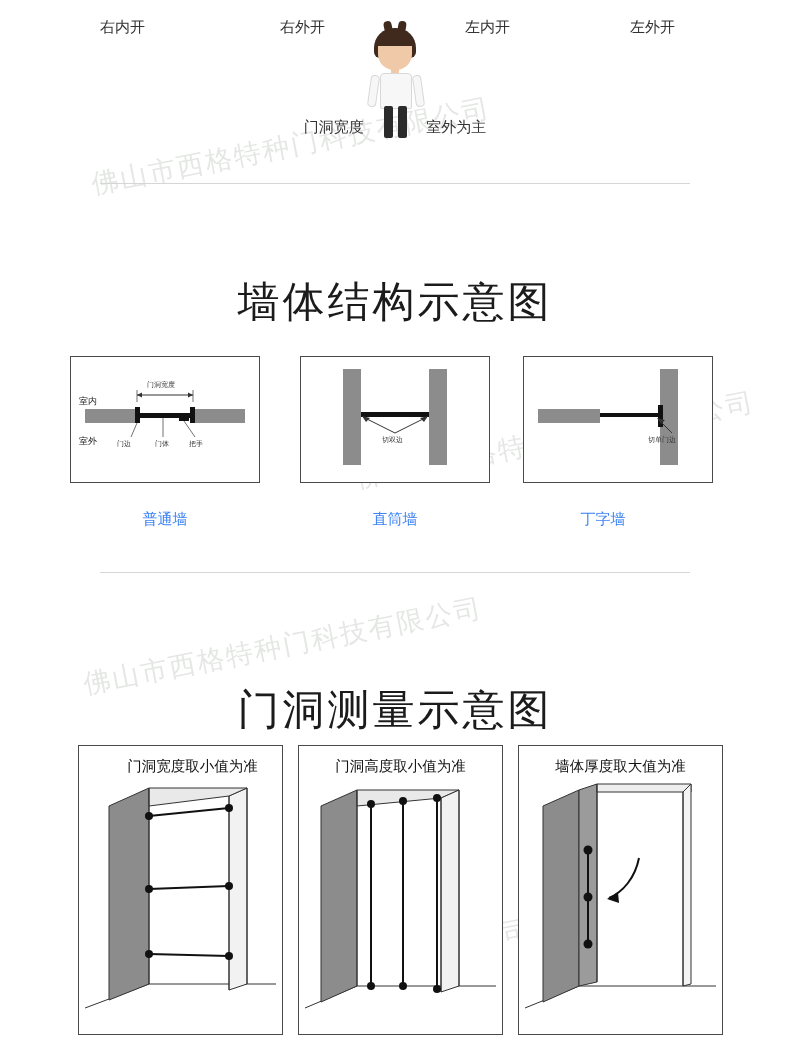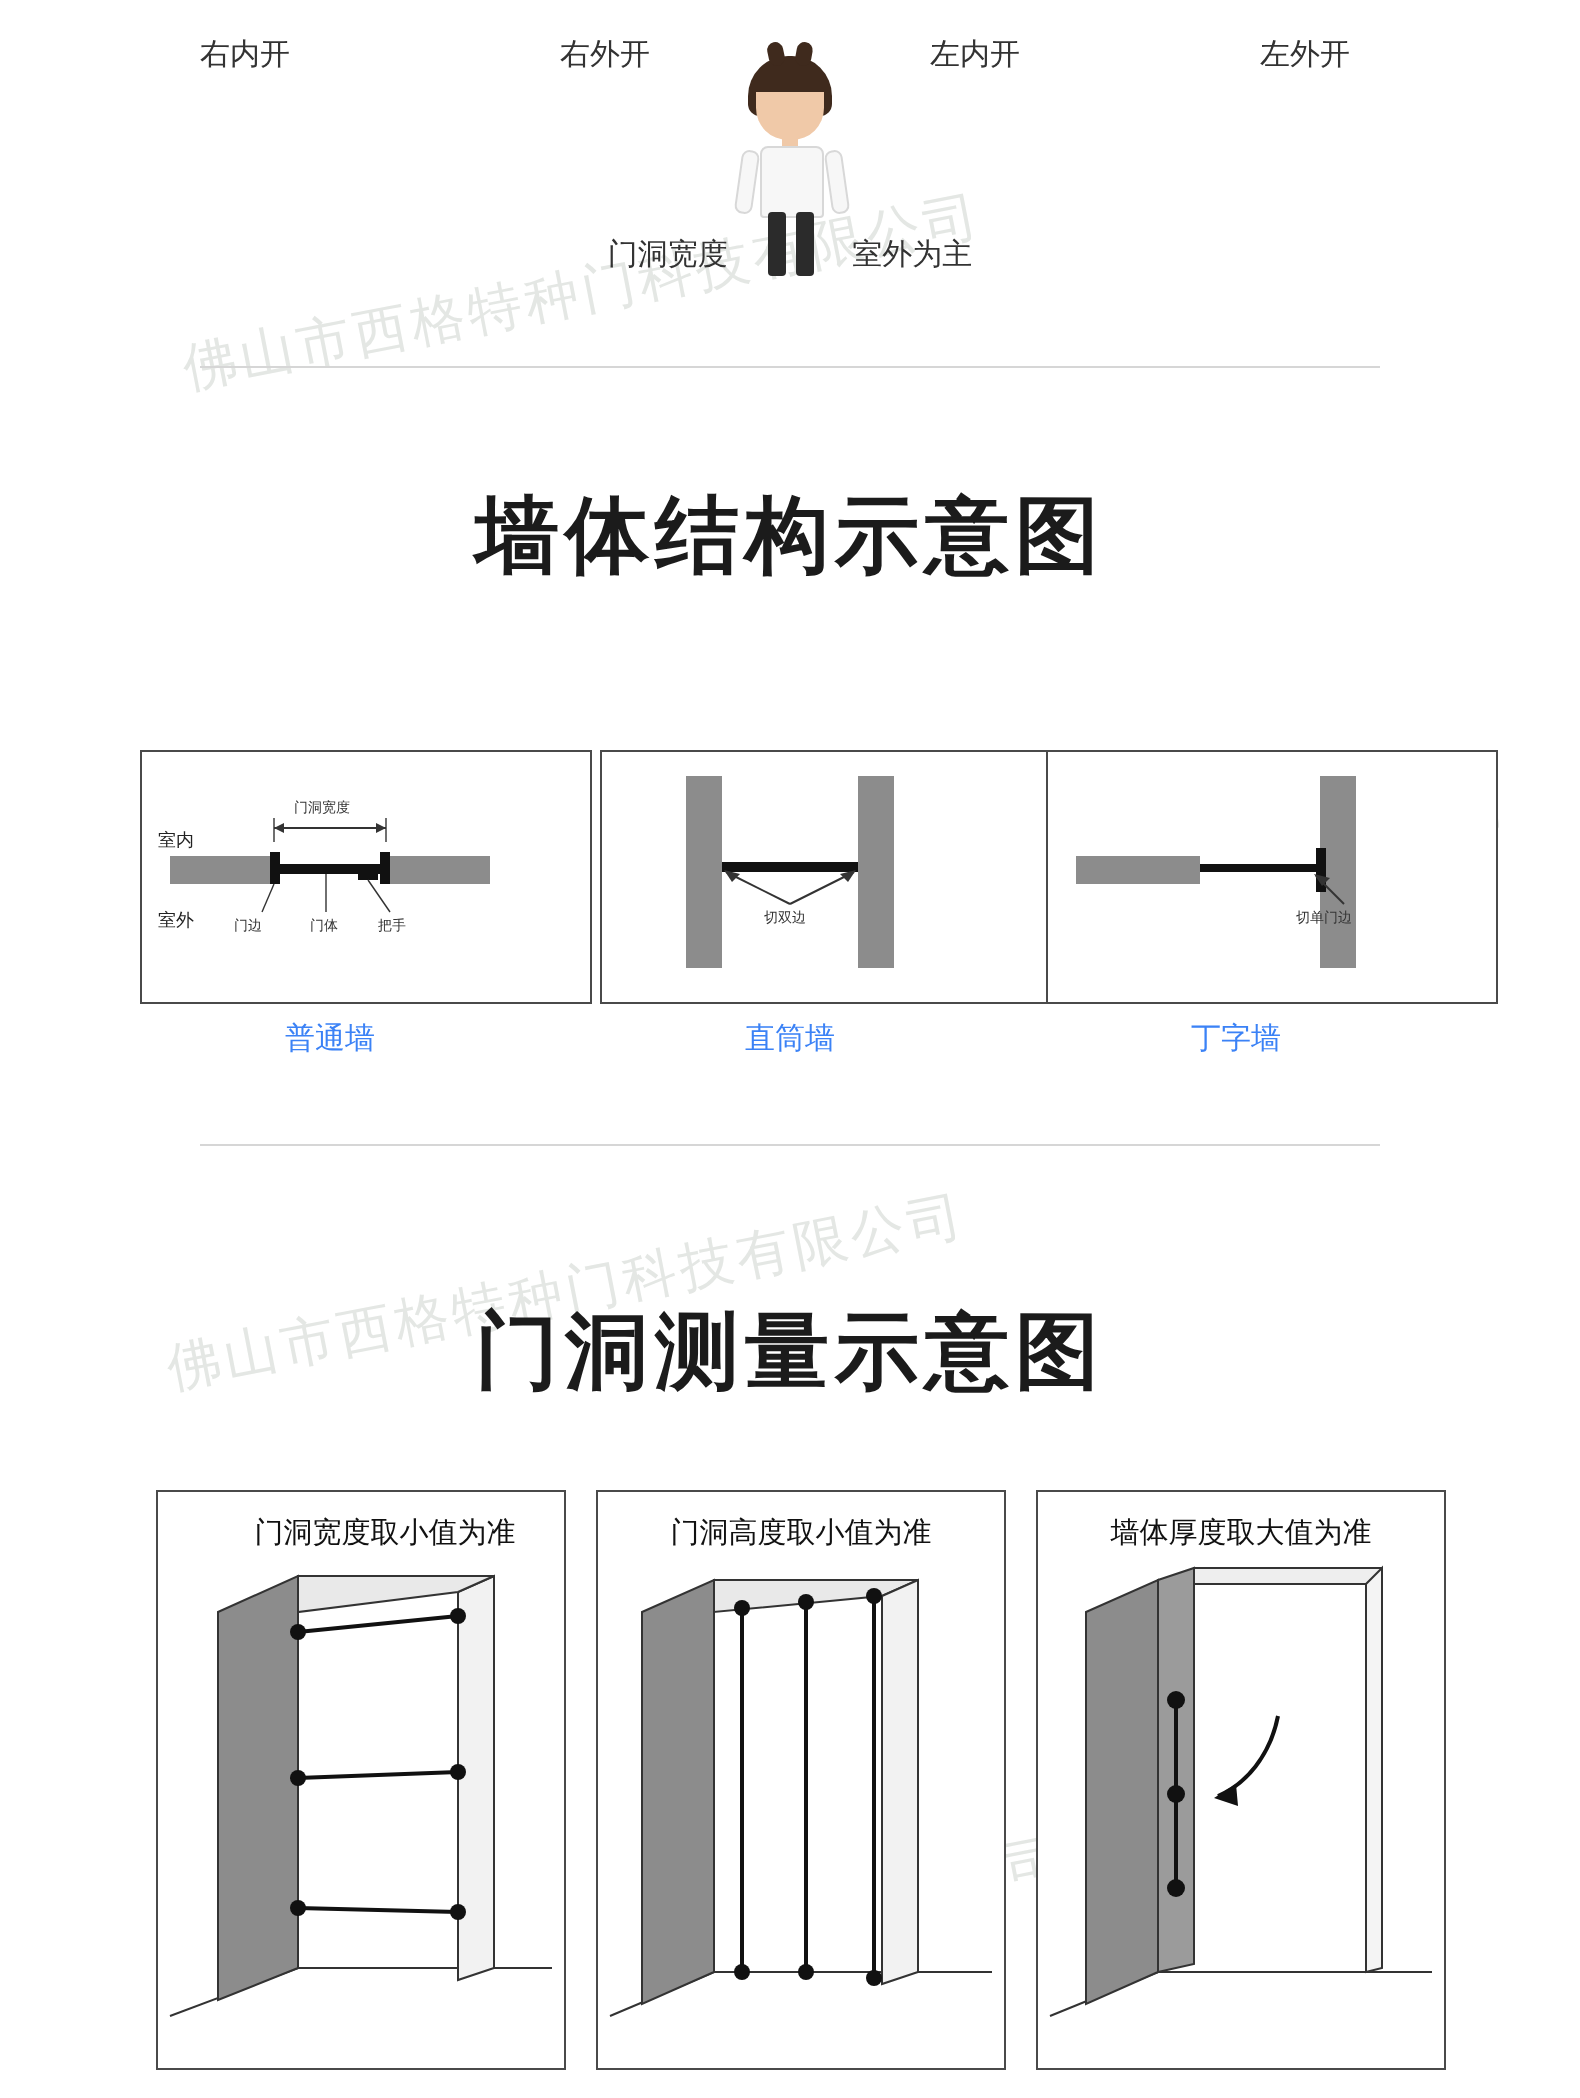--- a/index.html
+++ b/index.html
@@ -140,51 +140,52 @@
   }
   .div1 { top: 183px; }
   .div2 { top: 572px; }
 
   
   .section-title {
     position: absolute;
     width: 790px;
     text-align: center;
     font-size: 42px;
-    font-weight: bold;
+    font-weight: normal;
     color: #1b1b1b;
     letter-spacing: 3px;
     font-family: "Liberation Sans", sans-serif;
+    margin-top: 34px;
   }
   .st1 { top: 240px; }
   .st2 { top: 648px; }
 
   
   .panel {
     position: absolute;
     border: 1px solid #4a4a4a;
     background: #fff;
     box-sizing: border-box;
   }
-  .wallpanel { top: 375px; width: 226px; height: 127px; }
+  .wallpanel { top: 356px; width: 190px; height: 127px; }
   .wp0 { left: 70px; }
   .wp1 { left: 300px; }
   .wp2 { left: 523px; }
 
   .wall-caption {
     position: absolute;
     top: 510px;
     width: 190px;
     text-align: center;
     font-size: 15px;
     color: #3b82f6;
   }
   .wc0 { left: 70px; }
   .wc1 { left: 300px; }
-  .wc2 { left: 523px; }
+  .wc2 { left: 508px; }
   .tinytext  {
     position: absolute;
     font-size: 7px;
     color: #333;
     white-space: nowrap;
     font-family: "Liberation Sans", sans-serif;
   }
   .smalltext {
     position: absolute;
     font-size: 9px;

